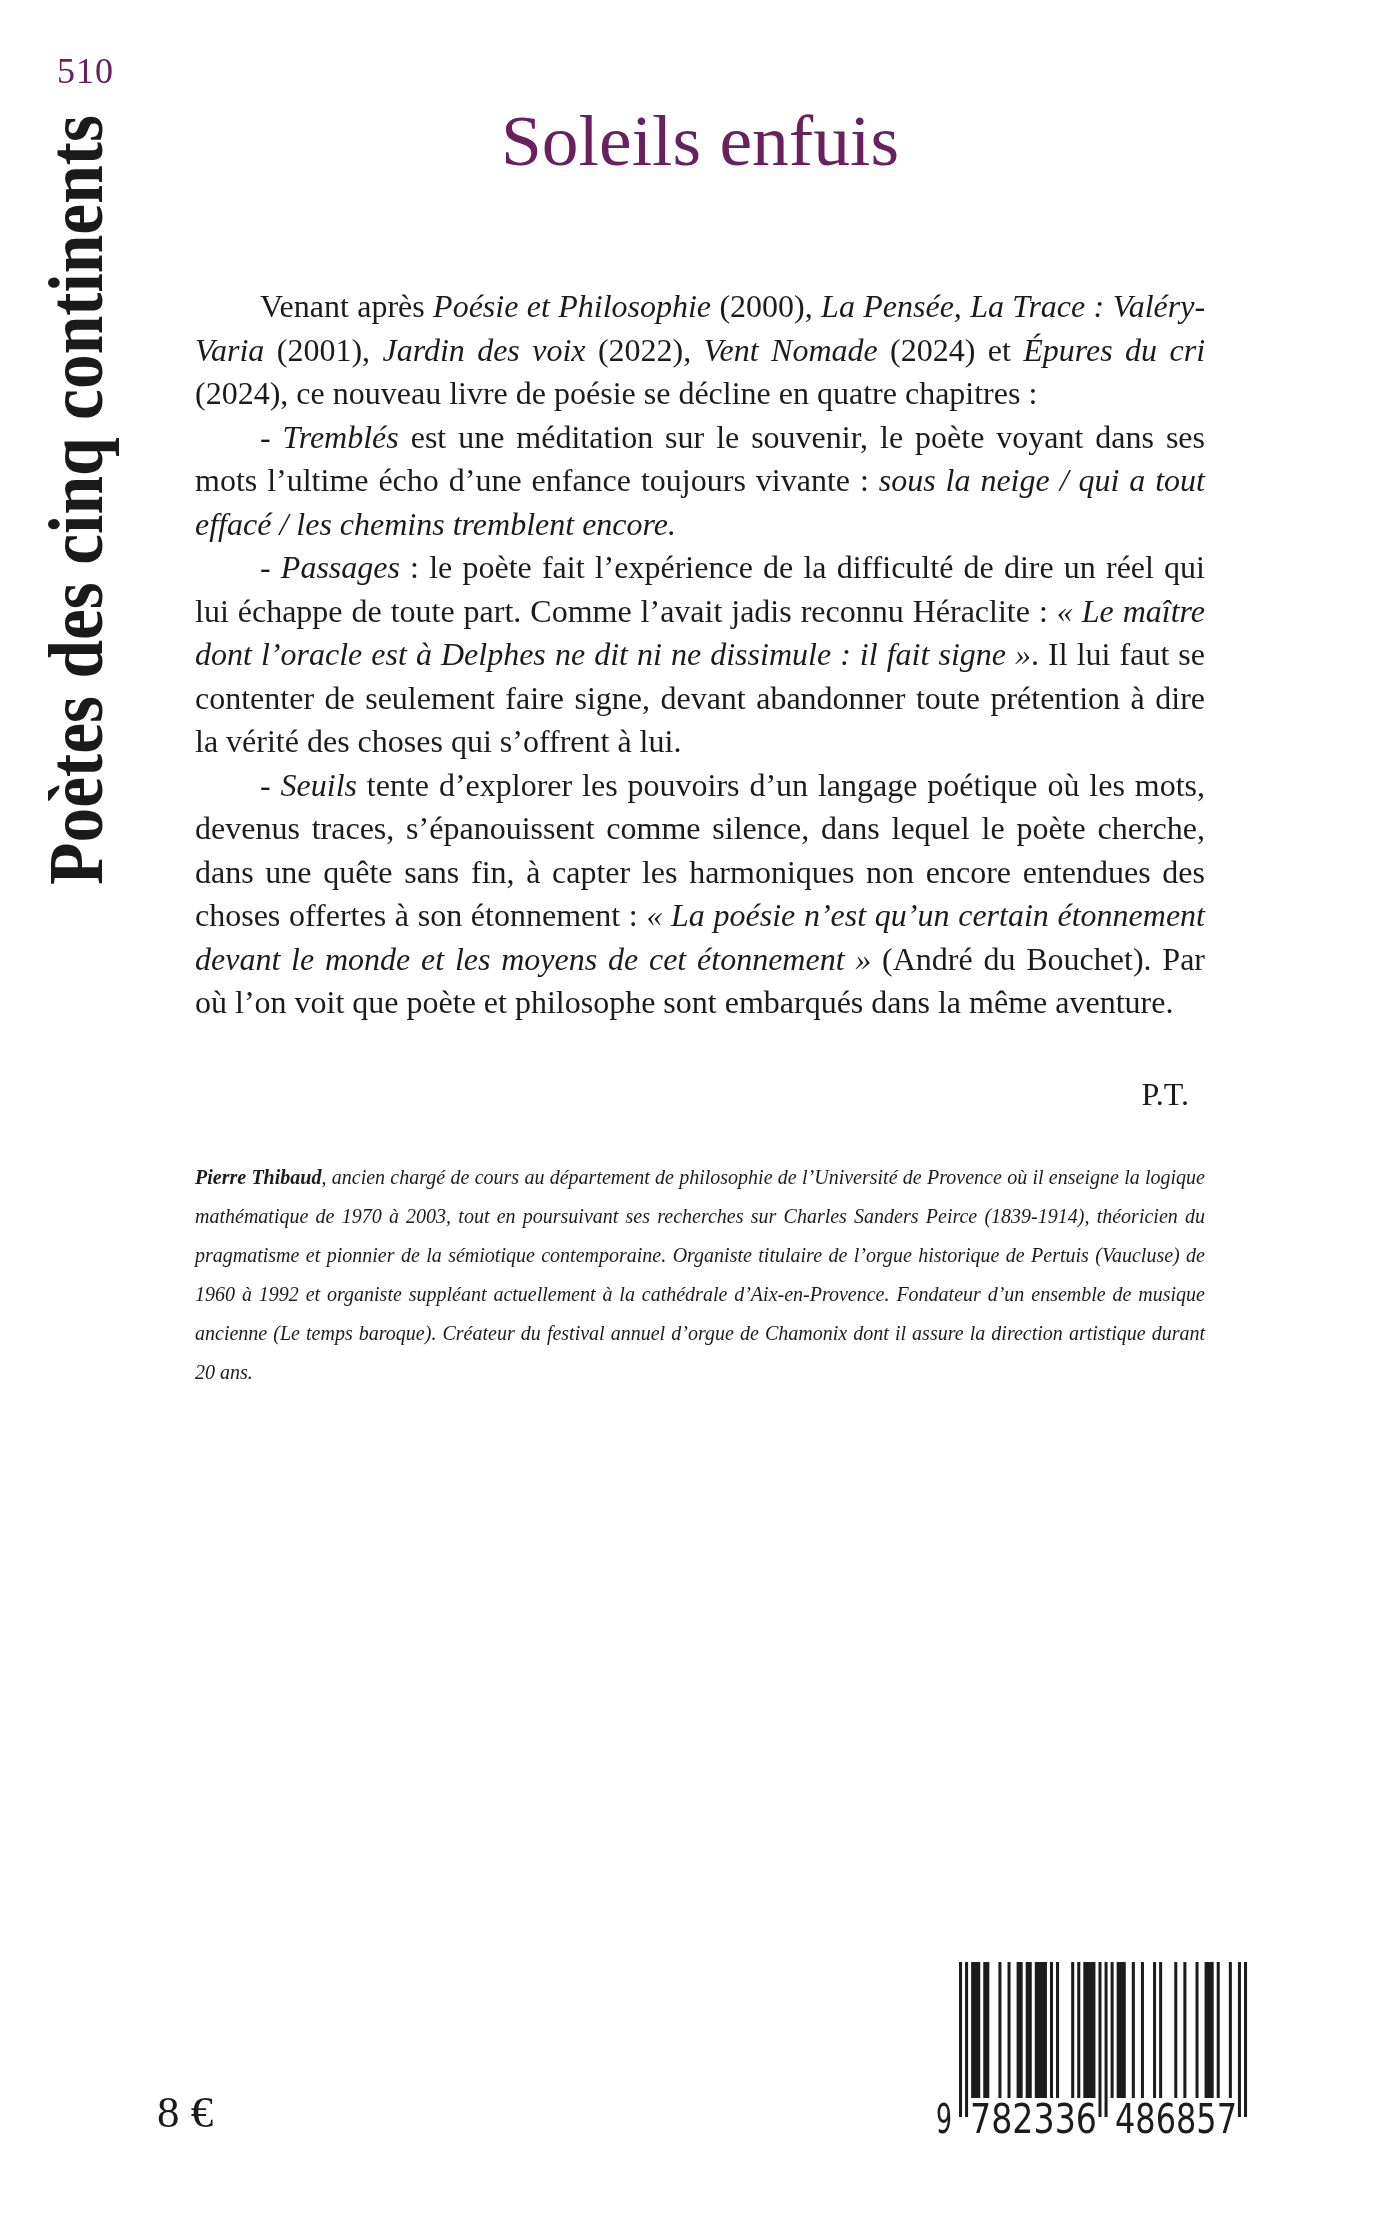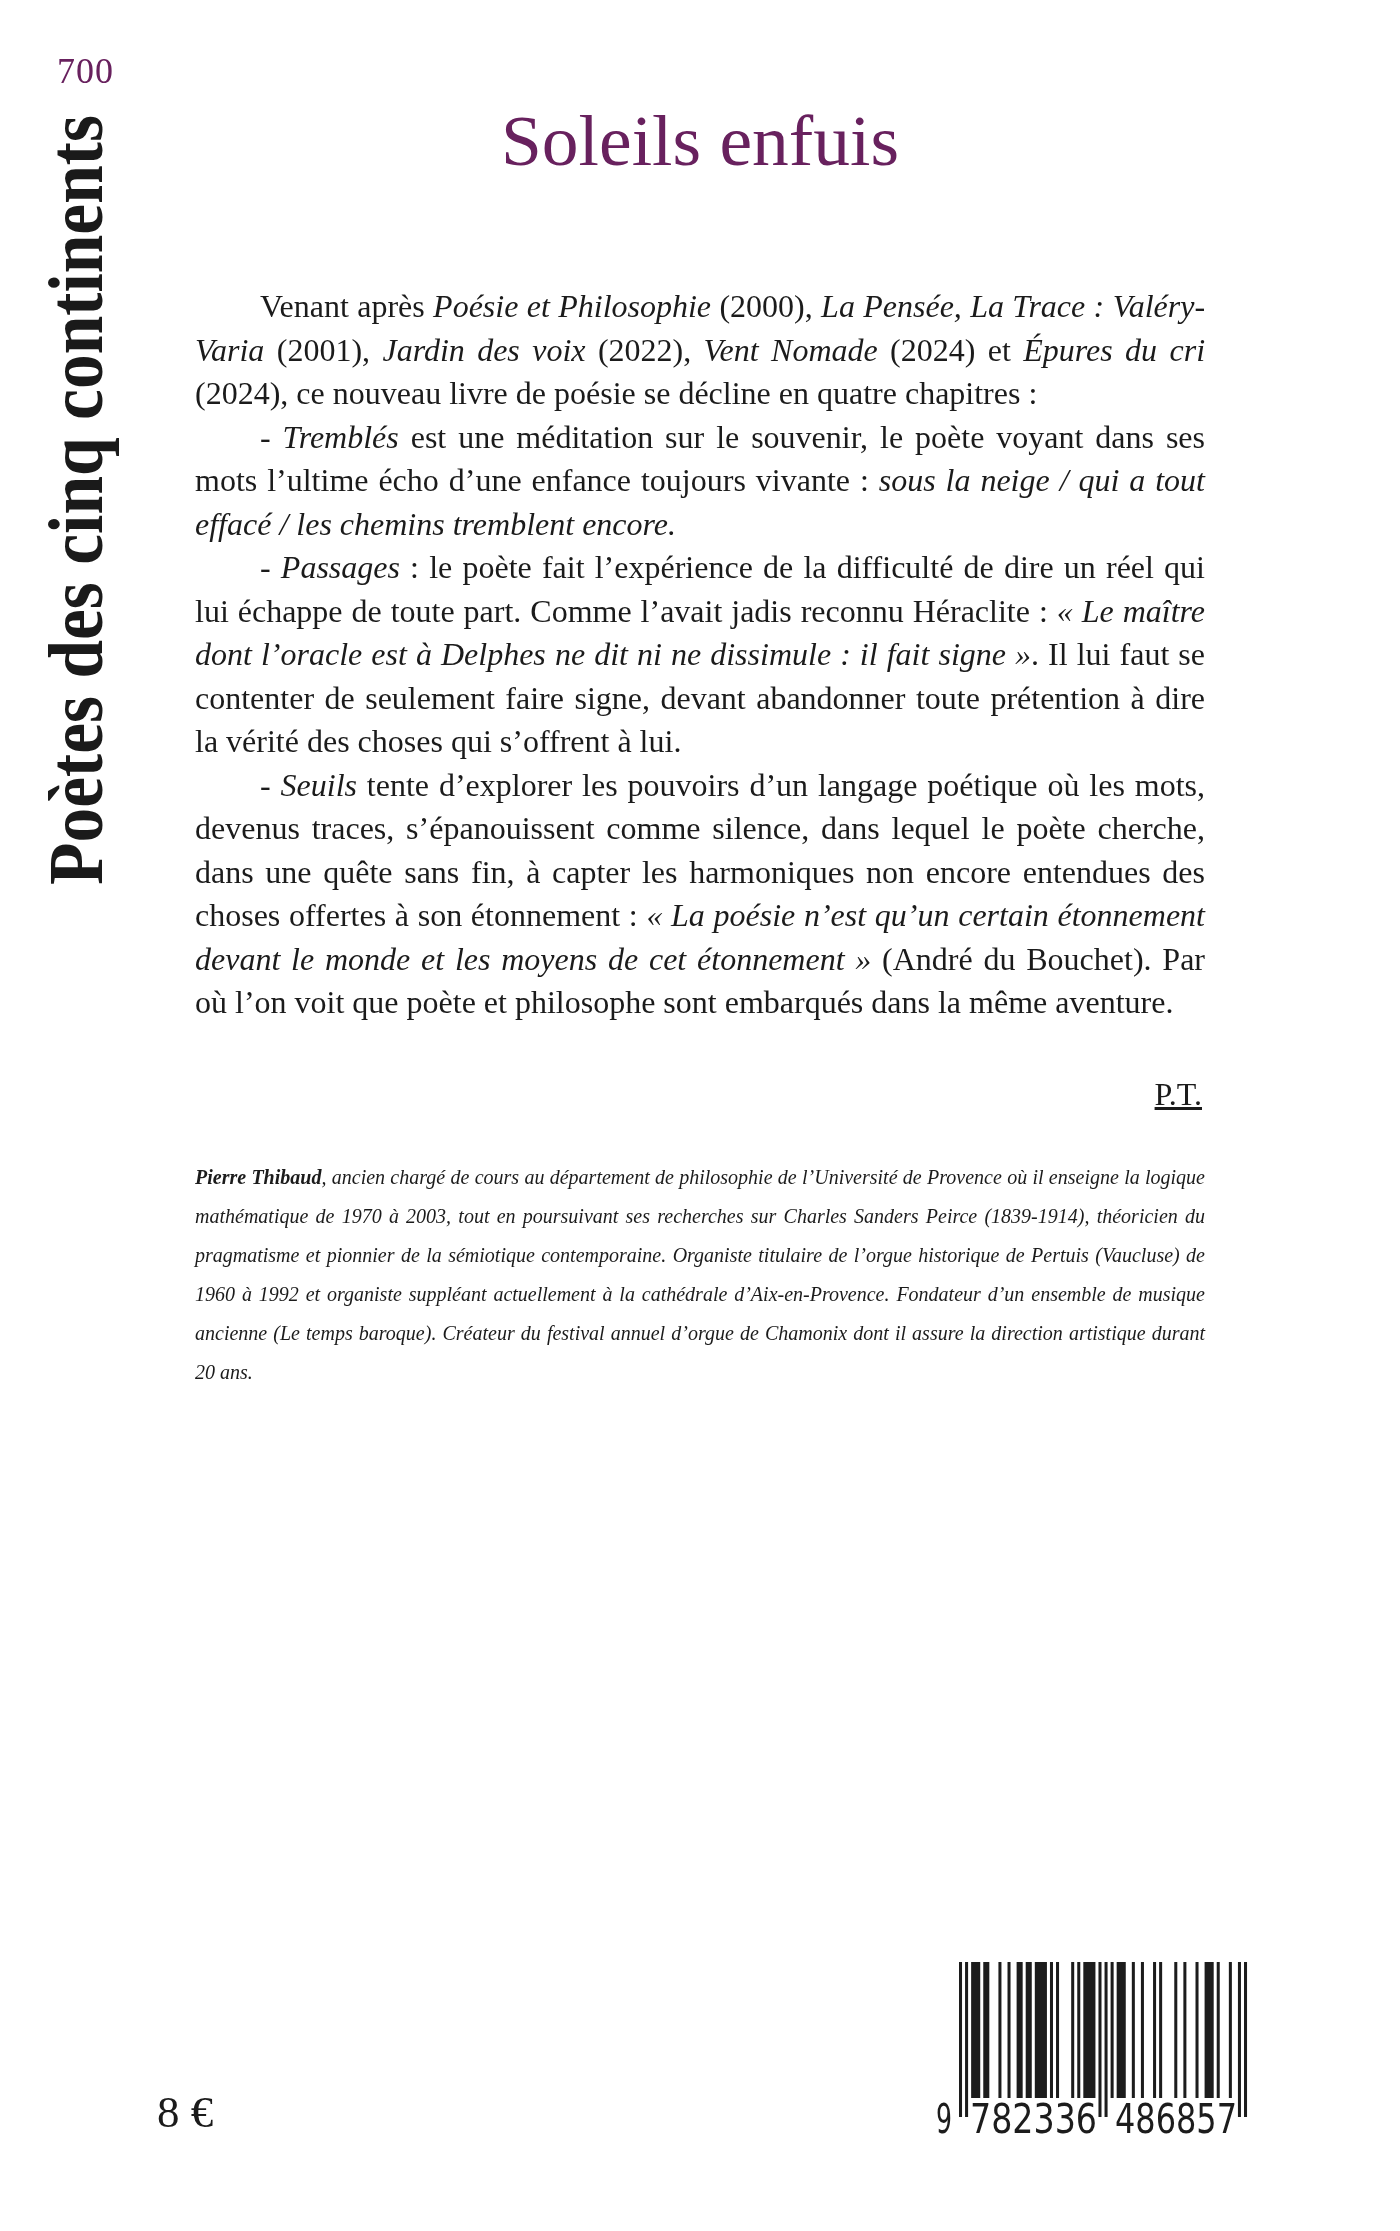--- a/index.html
+++ b/index.html
@@ -21,22 +21,22 @@
     font-family:"Liberation Serif", serif; font-size:72px; fill:#68215e;
   }
   .body-text {
     position:absolute; left:195px; top:285px; width:1010px;
   }
   .para {
     margin:0; text-indent:65px; text-align:justify;
     font-size:32px; line-height:43.5px; hyphens:none;
   }
   .signature {
-    margin:48px 3px 0 0; text-align:right;
-    font-size:32px; line-height:43.5px;text-decoration:underline;
+    margin:48px 16px 0 0; text-align:right;
+    font-size:32px; line-height:43.5px;
   }
   .bio {
     margin-top:42px; font-style:italic; text-align:justify;
     font-size:20px; line-height:39px; hyphens:none;
   }
   .run-i { font-style:italic; }
   .run-b { font-weight:bold; }
   .isbn {
     position:absolute; left:155px; top:2039px;
     font-size:38px; line-height:46px;
@@ -49,21 +49,21 @@
   .barcode-svg rect { fill:#1c1c1c; }
   .bc-digit {
     font-family:"DejaVu Sans", sans-serif; font-size:40px; fill:#1c1c1c;
   }
 </style>
 </head>
 <body>
 
 <div class="page">
 
-  <div class="collection-number">700</div>
+  <div class="collection-number">510</div>
 
   <svg class="series-svg" width="120" height="800" viewBox="0 0 120 800">
     <text class="series-text" x="82" y="785" transform="rotate(-90 82 785)" textLength="770" lengthAdjust="spacingAndGlyphs">Poètes des cinq continents</text>
   </svg>
 
   <svg class="title-svg" width="1010" height="100" viewBox="0 0 1010 100">
     <text class="title-text" x="306" y="70" textLength="398" lengthAdjust="spacingAndGlyphs">Soleils enfuis</text>
   </svg>
 
   <div class="body-text">

